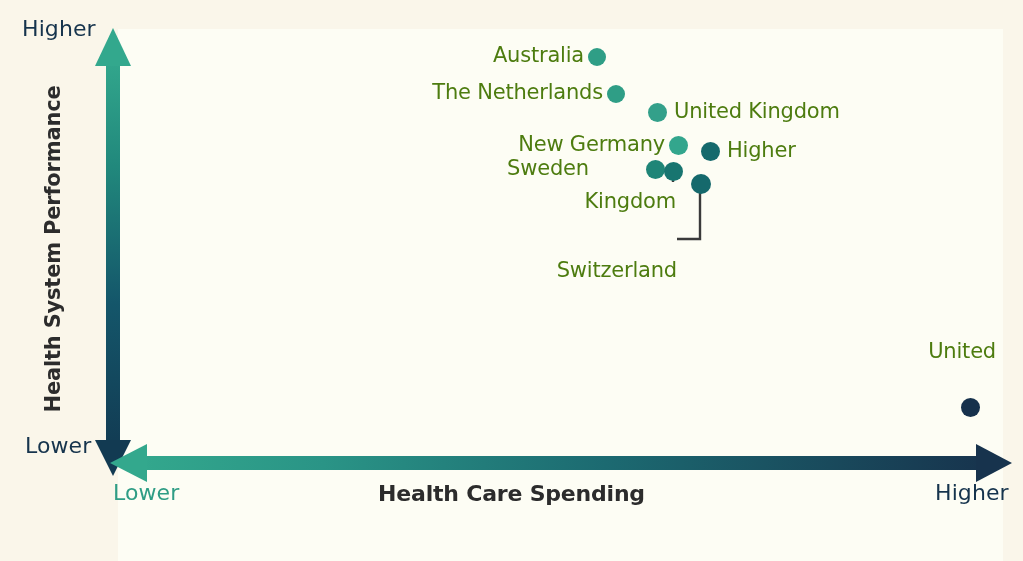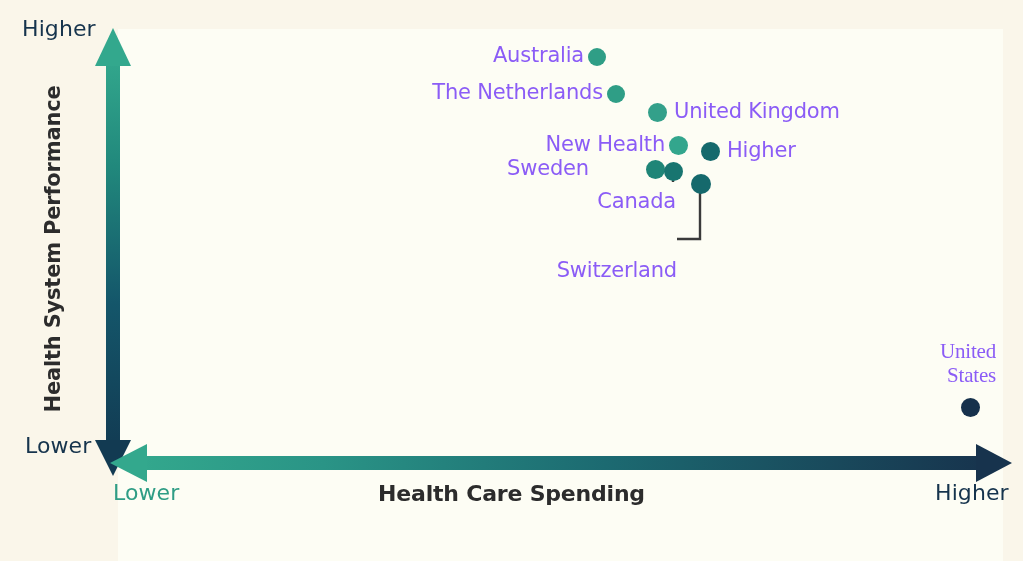--- a/index.html
+++ b/index.html
@@ -105,21 +105,21 @@
     position: absolute;
     border-radius: 50%;
   }
 
   
   .point-label {
     position: absolute;
     font-family: "DejaVu Sans", sans-serif;
     font-size: 21px;
     font-weight: 400;
-    color: #8b5cf6;
+    color: #4d7c0f;
     white-space: nowrap;
     letter-spacing: -0.2px;
     line-height: 1.08;
   }
   .point-label.right-aligned {
     text-align: right;
   }
   .point-label.left-aligned {
     text-align: left;
   }
@@ -193,29 +193,28 @@
   <div class="point" style="left:664px; top:162px; width:19px; height:19px; background:#187570;"></div>
   <div class="point" style="left:691px; top:174px; width:20px; height:20px; background:#15696c;"></div>
   <div class="point" style="left:961px; top:398px; width:19px; height:19px; background:#16314c;"></div>
 
   <div class="point-label right-aligned" style="left:438px; top:44px; width:146px;">Australia</div>
 
   <div class="point-label left-aligned" style="left:674px; top:100px; width:220px;">United Kingdom</div>
 
   <div class="point-label right-aligned" style="left:373px; top:81px; width:230px;">The Netherlands</div>
 
-  <div class="point-label right-aligned" style="left:469px; top:133px; width:196px;">New Health</div>
+  <div class="point-label right-aligned" style="left:469px; top:133px; width:196px;">New Germany</div>
 
   <div class="point-label left-aligned" style="left:727px; top:139px; width:120px;">Higher</div>
 
   <div class="point-label right-aligned" style="left:453px; top:157px; width:190px;text-align:center;">Sweden</div>
 
-  <div class="point-label right-aligned" style="left:496px; top:190px; width:180px;">Canada</div>
+  <div class="point-label right-aligned" style="left:496px; top:190px; width:180px;">Kingdom</div>
 
 
   <div class="point-label right-aligned" style="left:449px; top:227px; width:228px;margin-top:32px;">Switzerland</div>
 
-  <div class="point-label two-line" style="left:866px; top:340px; width:130px;font-family:Liberation Serif, serif;">
+  <div class="point-label two-line" style="left:866px; top:340px; width:130px;">
     <div>United</div>
-    <div>States</div>
   </div>
 
 </div>
 
 </body></html>

